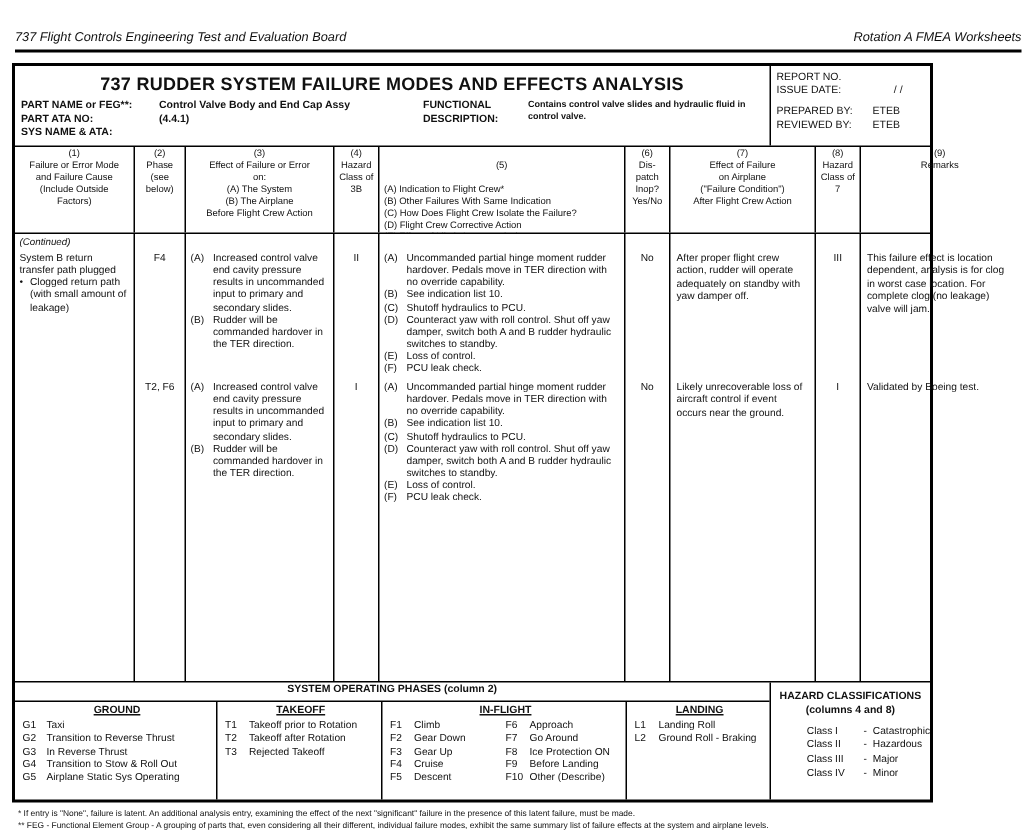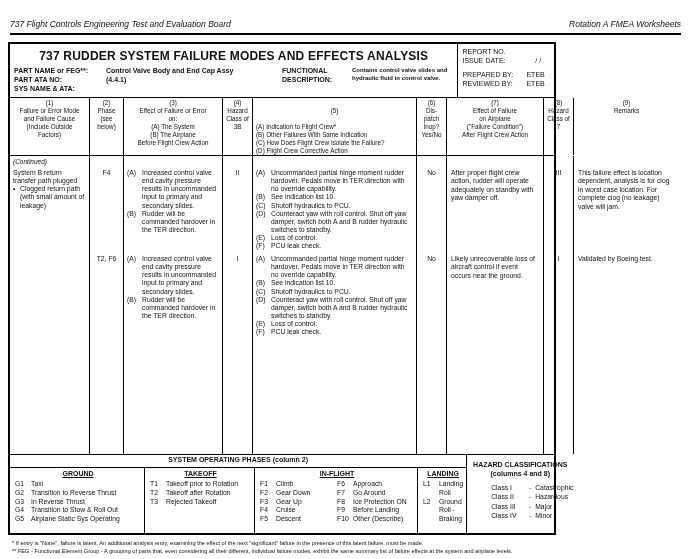--- a/index.html
+++ b/index.html
@@ -13,21 +13,21 @@
   
   .pagehdr {
     position:absolute; top:19px; left:10px; width:671px;
     display:flex; justify-content:space-between;
     font-style:italic; font-size:8.5px; padding-bottom:4px;
     border-bottom:2px solid #000;
   }
 
   
   .sheet {
-    position:absolute; top:42px; left:8px; width:548px; height:493px;
+    position:absolute; top:42px; left:8px; width:614px; height:493px;
     border:2px solid #000; display:flex; flex-direction:column; background:#fff;
   }
 
   
   .titleblock { height:54px; border-bottom:1px solid #000; display:flex; flex:0 0 auto; }
   .titleleft { width:552px; position:relative; }
   .fmea-title { text-align:center; font-weight:bold; font-size:12px; letter-spacing:.2px; margin-top:5px; }
   .part-area { display:flex; margin-top:3px; padding-left:4px; }
   .part-left { width:268px; }
   .part-row { display:flex; font-size:7px; font-weight:bold; line-height:1.3; }

